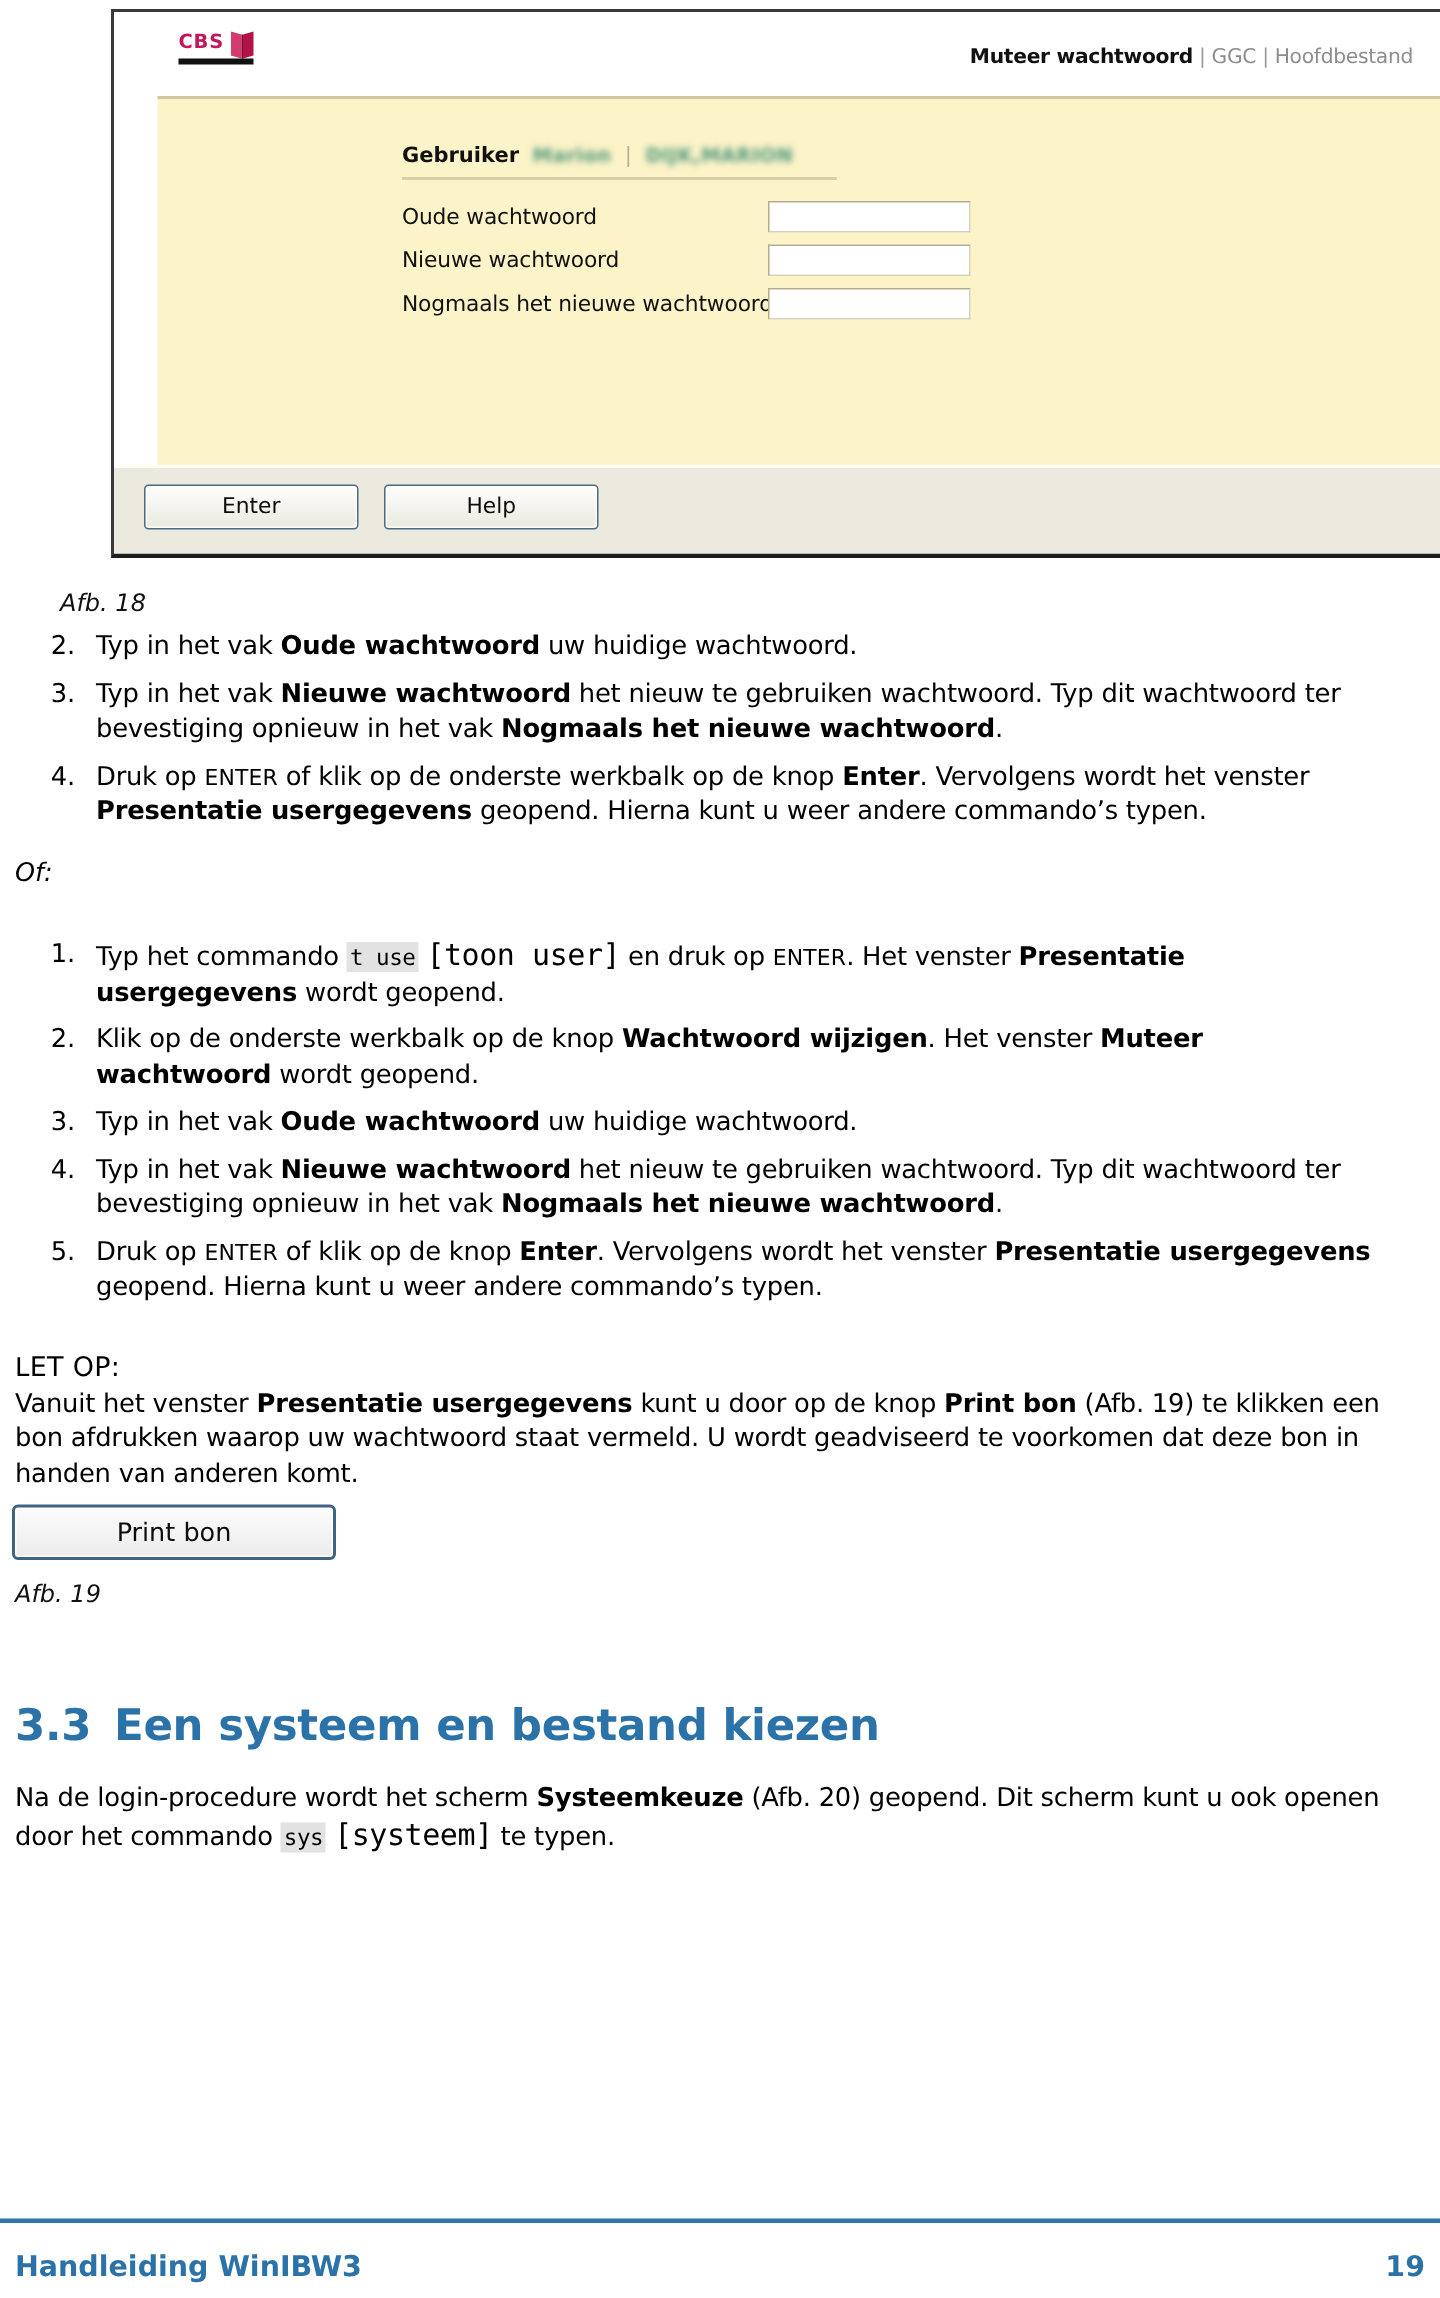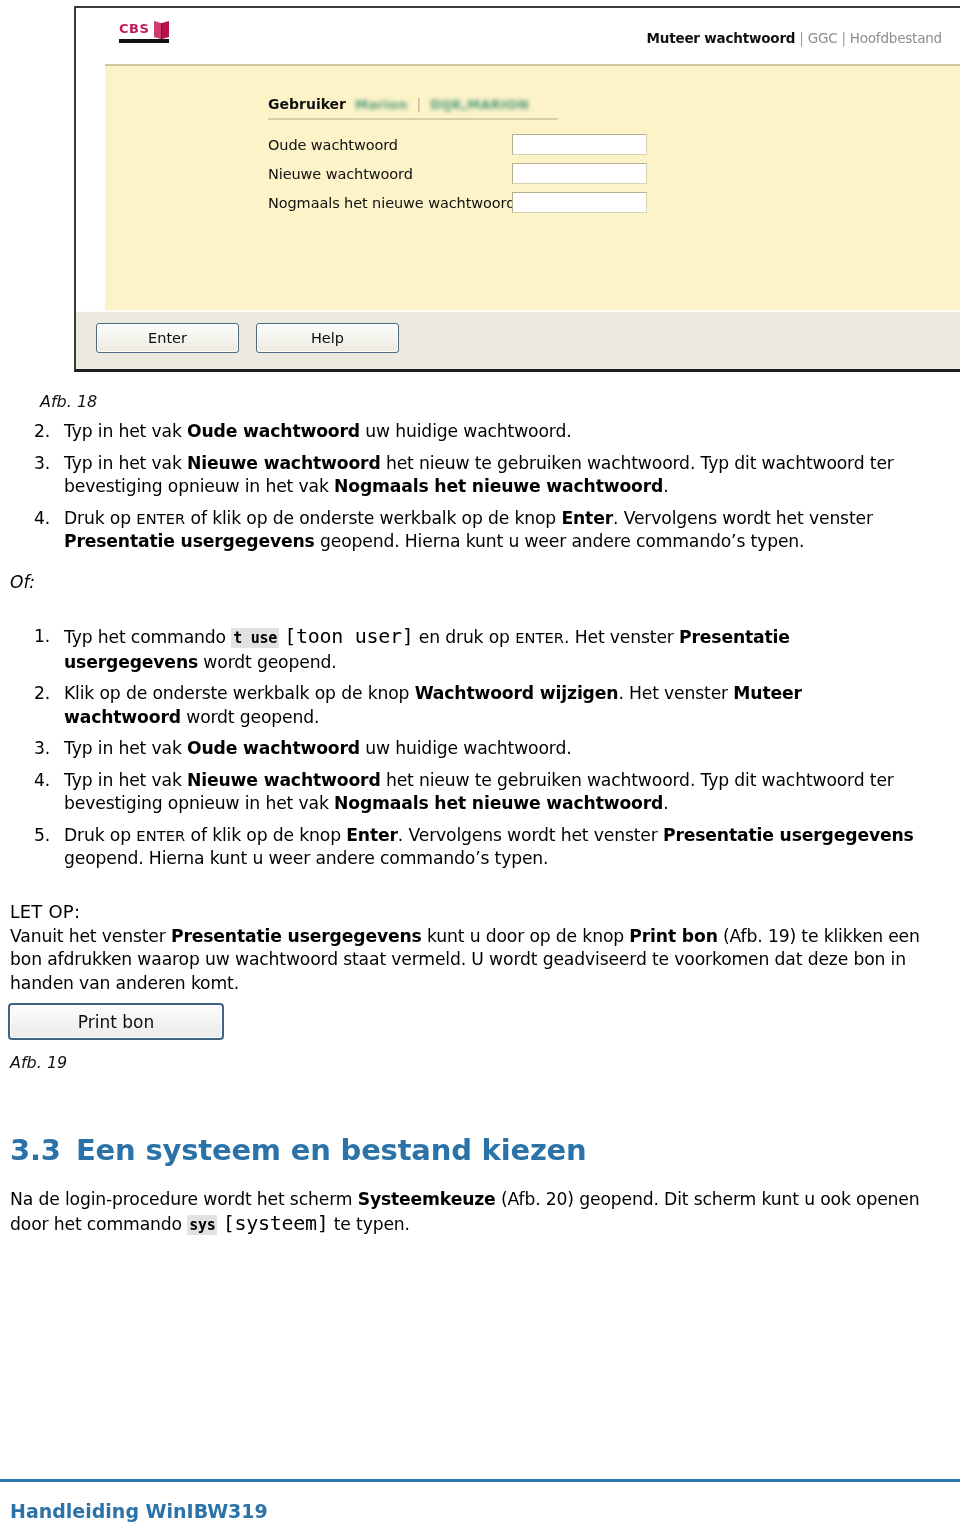--- a/index.html
+++ b/index.html
@@ -201,21 +201,21 @@
     letter-spacing: 0.1px;
   }
   .mono {
     font-family: "DejaVu Sans Mono", "Liberation Mono", monospace;
     font-size: 20px;
     letter-spacing: -0.3px;
   }
   .mono-hl {
     font-family: "DejaVu Sans Mono", "Liberation Mono", monospace;
     font-size: 15px;
-    font-weight: 700;
+    font-weight: 400;
     background: #e2e2e2;
     padding: 1px 2px;
     letter-spacing: -0.3px;
   }
 
   ol.steps {
     position: absolute;
     margin: 0;
     padding: 0;
     list-style: none;
@@ -304,20 +304,21 @@
     top: 1479px;
     height: 3px;
     background: #2f77ab;
   }
   .footer {
     position: absolute;
     left: 10px;
     right: 10px;
     top: 1500px;
     display: flex;
+    justify-content: space-between;
     align-items: baseline;
     color: #2a72a8;
     font-size: 19px;
     font-weight: 700;
   }
 </style>
 </head>
 <body>
 
 <div class="screenshot">

